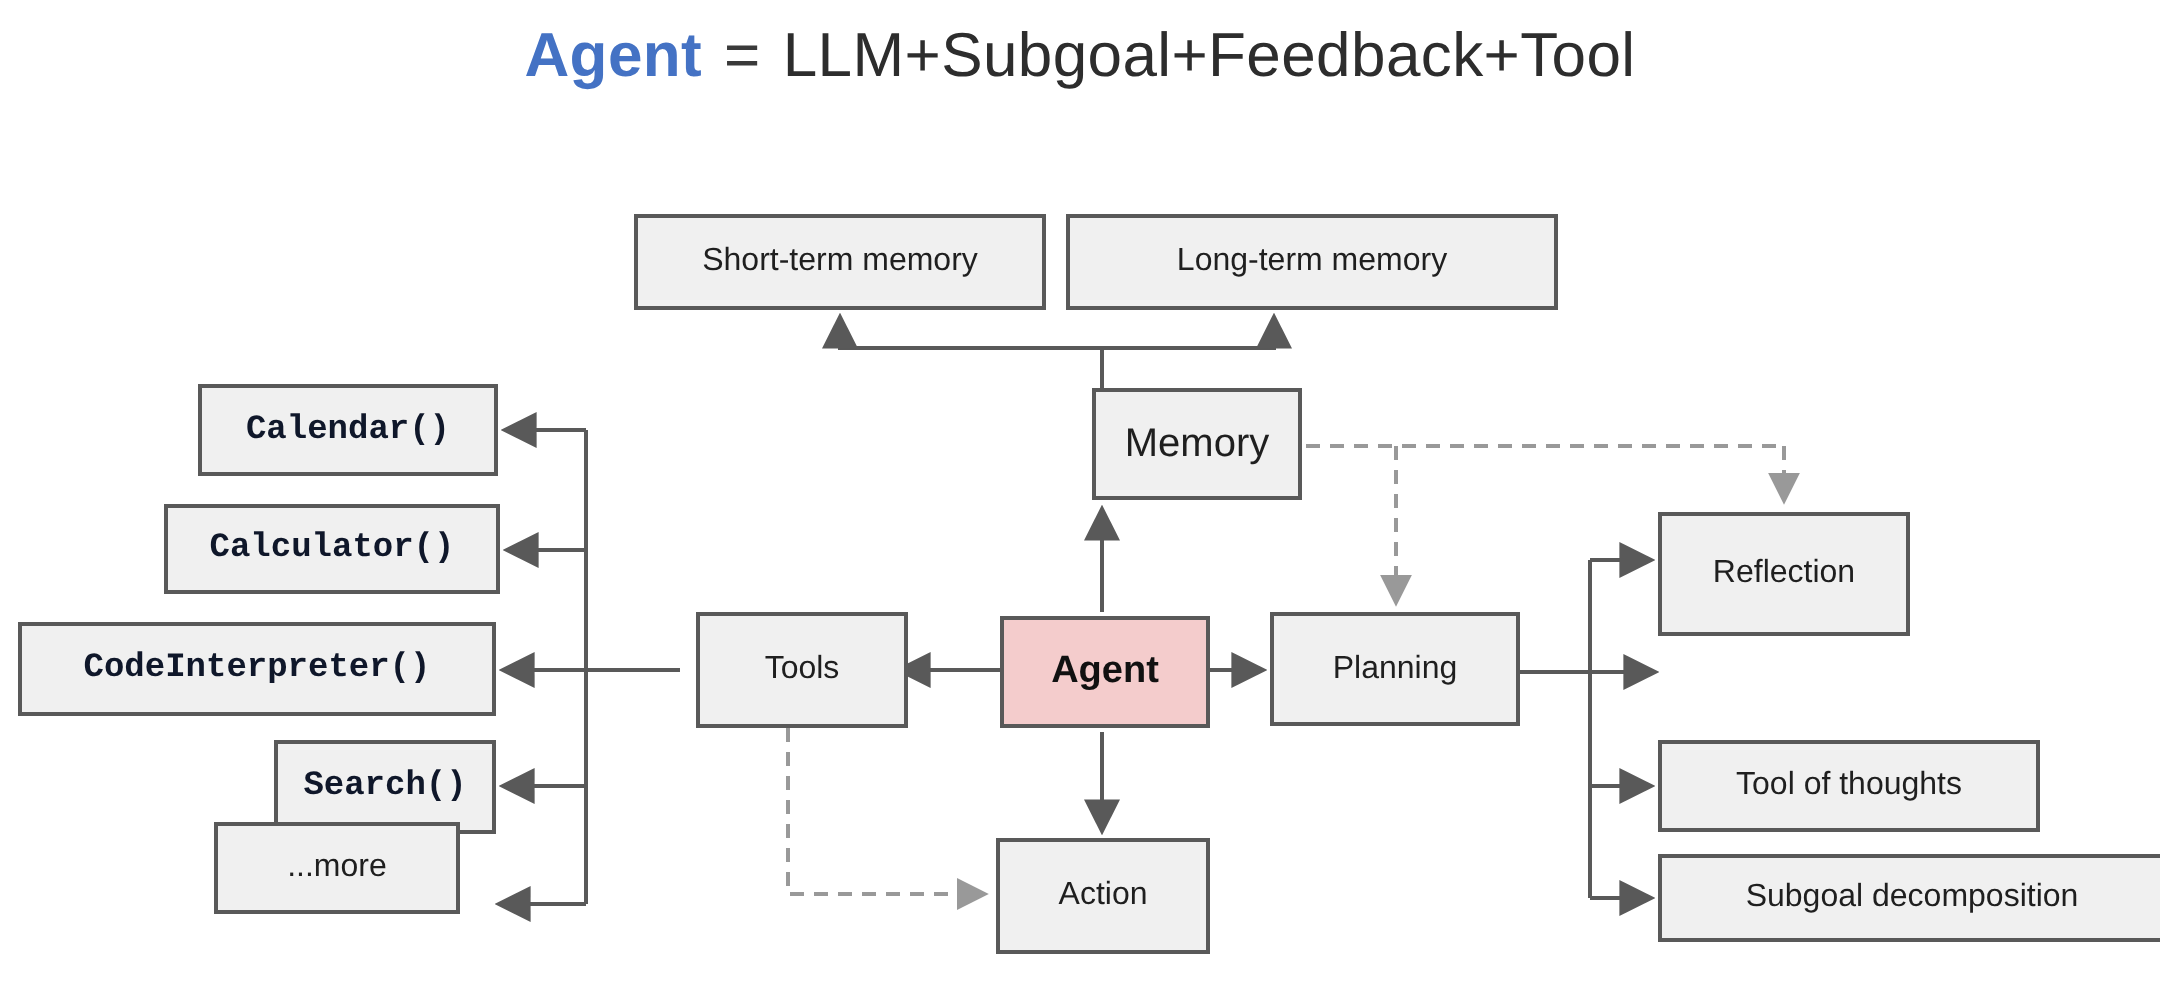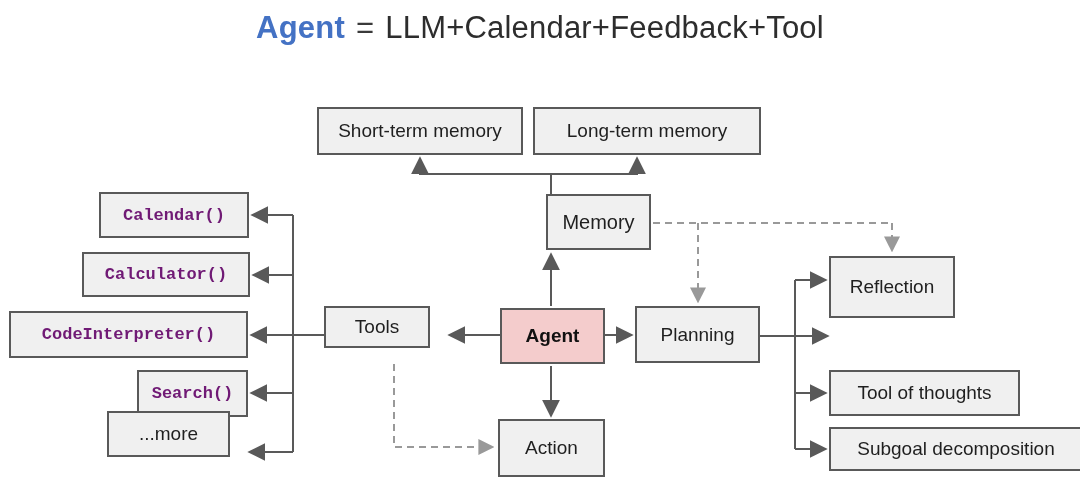--- a/index.html
+++ b/index.html
@@ -11,39 +11,39 @@
   .title {
     position:absolute; top:10px; left:0; width:100%;
     display:flex; justify-content:center; align-items:baseline; gap:11px;
     font-size:31px; color:#2d2d2d; letter-spacing:0.2px;
   }
   .title .hl { color:#4472c4; font-weight:700; }
   .title .eq { color:#3a3a3a; }
   .wires { position:absolute; left:0; top:0; width:1080px; height:497px; }
   .node {
     position:absolute; display:flex; align-items:center; justify-content:center;
-    background:#f0f0f0; border:2px solid #595959; color:#1f1f1f; font-size:19px;
+    background:#f0f0f0; border:2px solid #595959; color:#1f1f1f; font-size:16px;
     white-space:nowrap;
   }
   .node--mono {
     font-family:"Liberation Mono","DejaVu Sans Mono",monospace;
-    font-weight:700; font-size:17px; color:#701a75;
+    font-weight:700; font-size:17px; color:#0f172a;
   }
   .node--agent { background:#f4cccc; font-weight:700; font-size:19px; color:#111111; }
   .node--memory { font-size:20px;margin-left:48px; }
 </style>
 </head>
 <body>
 
 <div class="canvas">
 
   <div class="title">
     <span class="hl">Agent</span>
     <span class="eq">=</span>
-    <span>LLM+Calendar+Feedback+Tool</span>
+    <span>LLM+Subgoal+Feedback+Tool</span>
   </div>
 
   <svg class="wires" viewBox="0 0 1080 497" xmlns="http://www.w3.org/2000/svg">
     <defs>
       <marker id="ah" viewBox="0 0 10 10" refX="8.5" refY="5" markerWidth="9" markerHeight="9" orient="auto-start-reverse">
         <path d="M0 0 L10 5 L0 10 z" fill="#595959"></path>
       </marker>
       <marker id="ahg" viewBox="0 0 10 10" refX="8.5" refY="5" markerWidth="8" markerHeight="8" orient="auto-start-reverse">
         <path d="M0 0 L10 5 L0 10 z" fill="#999999"></path>
       </marker>
@@ -73,30 +73,30 @@
 
     <g stroke="#999999" stroke-width="2" fill="none" stroke-dasharray="7 5">
       <path d="M605 223 H892"></path>
       <path d="M698 223 V301" marker-end="url(#ahg)"></path>
       <path d="M892 223 V250" marker-end="url(#ahg)"></path>
       <path d="M394 364 V447 H492" marker-end="url(#ahg)"></path>
     </g>
   </svg>
 
   <div class="node" style="left:317px; top:107px; width:206px; height:48px">Short-term memory</div>
-  <div class="node" style="left:533px; top:107px; width:228px; height:48px">Long-term memory</div>
+  <div class="node" style="left:533px; top:107px; width:246px; height:48px">Long-term memory</div>
   <div class="node node--memory" style="left:498px; top:194px; width:105px; height:56px">Memory</div>
 
   <div class="node node--mono" style="left:99px;  top:192px; width:150px; height:46px">Calendar()</div>
   <div class="node node--mono" style="left:82px;  top:252px; width:168px; height:45px">Calculator()</div>
   <div class="node node--mono" style="left:137px; top:370px; width:111px; height:47px">Search()</div>
   <div class="node node--mono" style="left:9px;   top:311px; width:239px; height:47px">CodeInterpreter()</div>
   <div class="node" style="left:107px; top:411px; width:123px; height:46px">...more</div>
 
-  <div class="node" style="left:324px; top:306px; width:106px; height:42px">Tools</div>
+  <div class="node" style="left:348px; top:306px; width:106px; height:58px">Tools</div>
   <div class="node node--agent" style="left:500px; top:308px; width:105px; height:56px">Agent</div>
   <div class="node" style="left:635px; top:306px; width:125px; height:57px">Planning</div>
   <div class="node" style="left:498px; top:419px; width:107px; height:58px">Action</div>
 
   <div class="node" style="left:829px; top:256px; width:126px; height:62px">Reflection</div>
   <div class="node" style="left:829px; top:370px; width:191px; height:46px">Tool of thoughts</div>
   <div class="node" style="left:829px; top:427px; width:254px; height:44px">Subgoal decomposition</div>
 
 </div>
 

